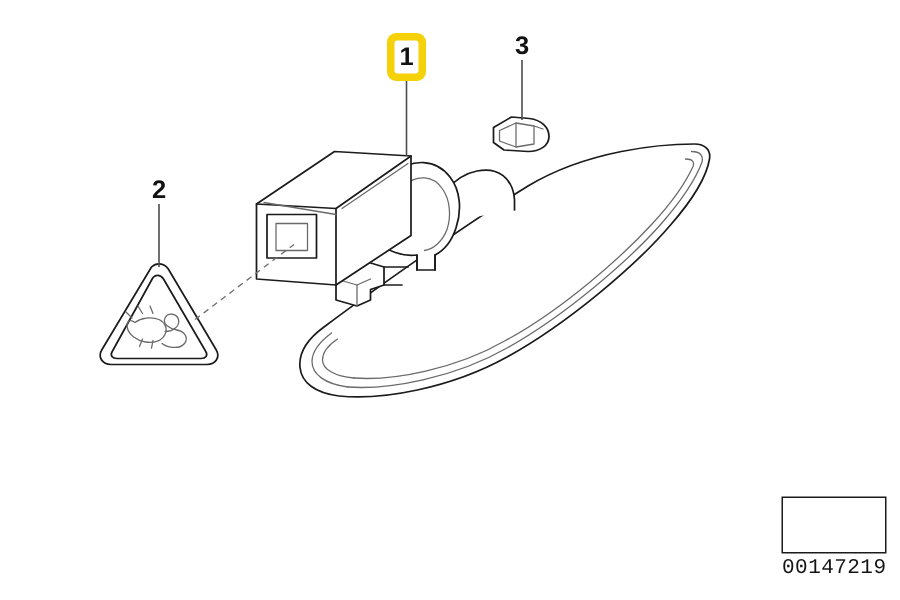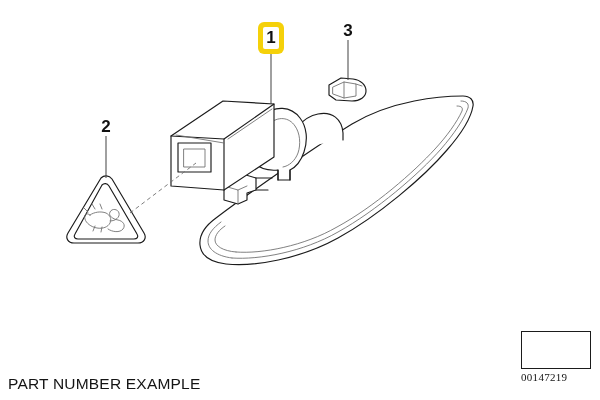--- a/index.html
+++ b/index.html
@@ -45,23 +45,23 @@
     height: 38px;
     border: 1px solid #1b1b1b;
     background: #ffffff;
     box-sizing: border-box;
   }
   .stamp-id {
     position: absolute;
     left: 521px;
     top: 371px;
     width: 70px;
-    text-align: left;
-    font-family: Liberation Serif, serif;
-    font-size: 11px;
+    text-align: right;
+    font-family: Liberation Mono, monospace;
+    font-size: 14px;
     color: #141414;
     letter-spacing: 0.3px;
   }
   .callout-num {
     position: absolute;
     font-family: "Liberation Sans", sans-serif;
     font-weight: bold;
     font-size: 17px;
     color: #111111;
     line-height: 1;
@@ -318,18 +318,17 @@
 
   <div class="callout-hl" style="left:258px; top:22px;">
     <div class="inner"></div>
     <div class="num">1</div>
   </div>
 
   <div class="callout-num plain" style="left:97px; top:118px;">2</div>
 
   <div class="callout-num plain" style="left:339px; top:22px;">3</div>
 
-  <div class="caption">PART NUMBER EXAMPLE</div>
 
   <div class="stamp-box"></div>
   <div class="stamp-id">00147219</div>
 
 </div>
 
 </body></html>

